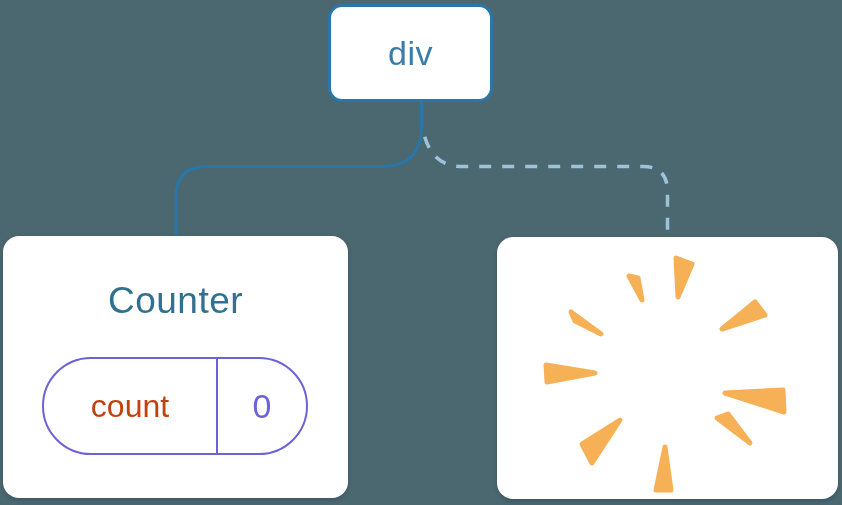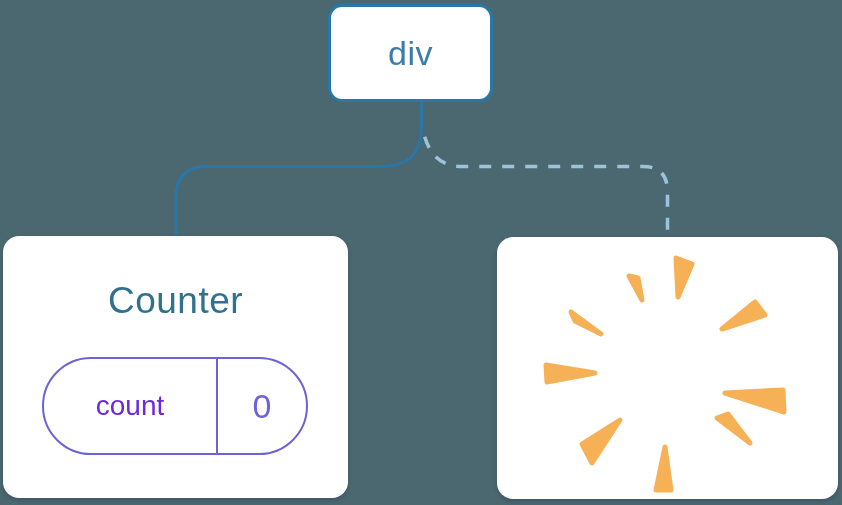--- a/index.html
+++ b/index.html
@@ -79,22 +79,22 @@
     box-sizing: border-box;
     display: flex;
     overflow: hidden;
   }
   .pill-left {
     flex: 0 0 172px;
     border-right: 2px solid #6B63D6;
     display: flex;
     align-items: center;
     justify-content: center;
-    color: #6d28d9;
-    font-size: 28px;
+    color: #c2410c;
+    font-size: 32px;
   }
   .pill-right {
     flex: 1;
     display: flex;
     align-items: center;
     justify-content: center;
     color: #6B63D6;
     font-size: 34px;
   }
   .poof-card {

